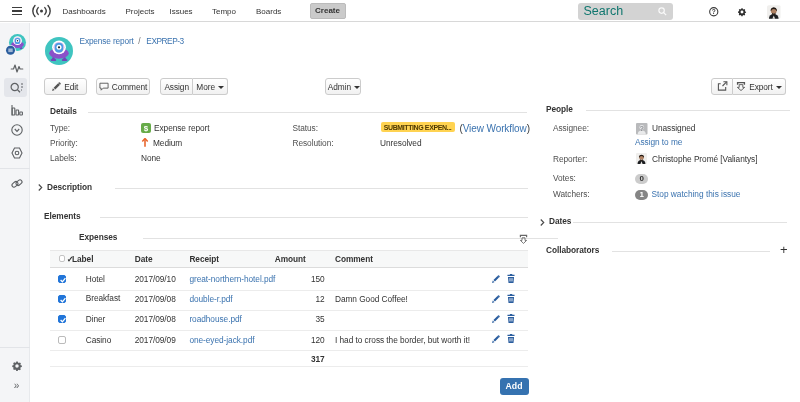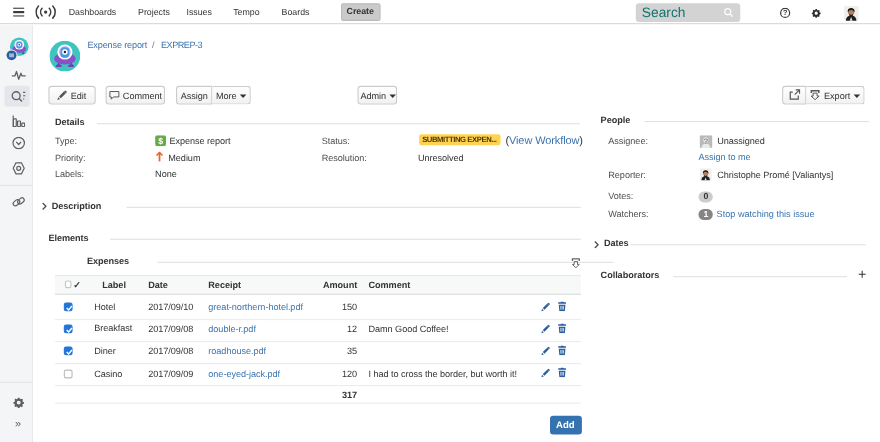--- a/index.html
+++ b/index.html
@@ -231,24 +231,24 @@
   <div class="sechead" style="left:18px; top:208.5px;margin-left:30px;">Expenses<div class="line" style="left:64px; width:415px;"></div></div>
   <svg class="abs" style="left:488px; top:211px" width="9" height="10" viewBox="0 0 9 10">
       <path d="M0.8 0.8 h7.4 v2.4 h-1.2 v-1.2 h-5 v1.2 H0.8z" fill="#666"></path>
       <path d="M3 3.8 h3 v2.6 h1.6 L4.5 9.4 1.4 6.4 h1.6z" fill="none" stroke="#666" stroke-width="0.9"></path>
     </svg>
 
   <div id="tbl">
     <div class="hdr"></div>
     <div class="cb" style="left:8.5px; top:5.5px; width:6.5px; height:6.5px; border-color:#c4c4c4;"></div>
     <div class="cell b" style="left:16.7px; top:4px; letter-spacing:0;">✓</div>
-    <div class="cell b" style="left:43px; top:4px;">Label</div>
+    <div class="cell b" style="left:22px; top:4px;">Label</div>
     <div class="cell b" style="left:84.7px; top:4px;">Date</div>
     <div class="cell b" style="left:139.4px; top:4px;">Receipt</div>
-    <div class="cell b" style="left:224.7px; top:4px; width:50px; text-align:right;">Amount</div>
+    <div class="cell b" style="left:224.7px; top:4px; width:50px; ">Amount</div>
     <div class="cell b" style="left:285px; top:4px;">Comment</div>
 
     <div class="cb on" style="left:7.5px; top:25.5px;">
         <svg style="display:block" width="8" height="8" viewBox="0 0 8 8">
           <path d="M1.6 4 L3.4 5.8 L6.4 2.2" fill="none" stroke="#fff" stroke-width="1.3"></path>
         </svg>
       </div>
     <div class="cell" style="left:35.7px; top:24.5px;">Hotel</div>
     <div class="cell" style="left:84.7px; top:24.5px;">2017/09/10</div>
     <div class="cell" style="left:139.4px; top:24.5px;"><a>great-northern-hotel.pdf</a></div>

